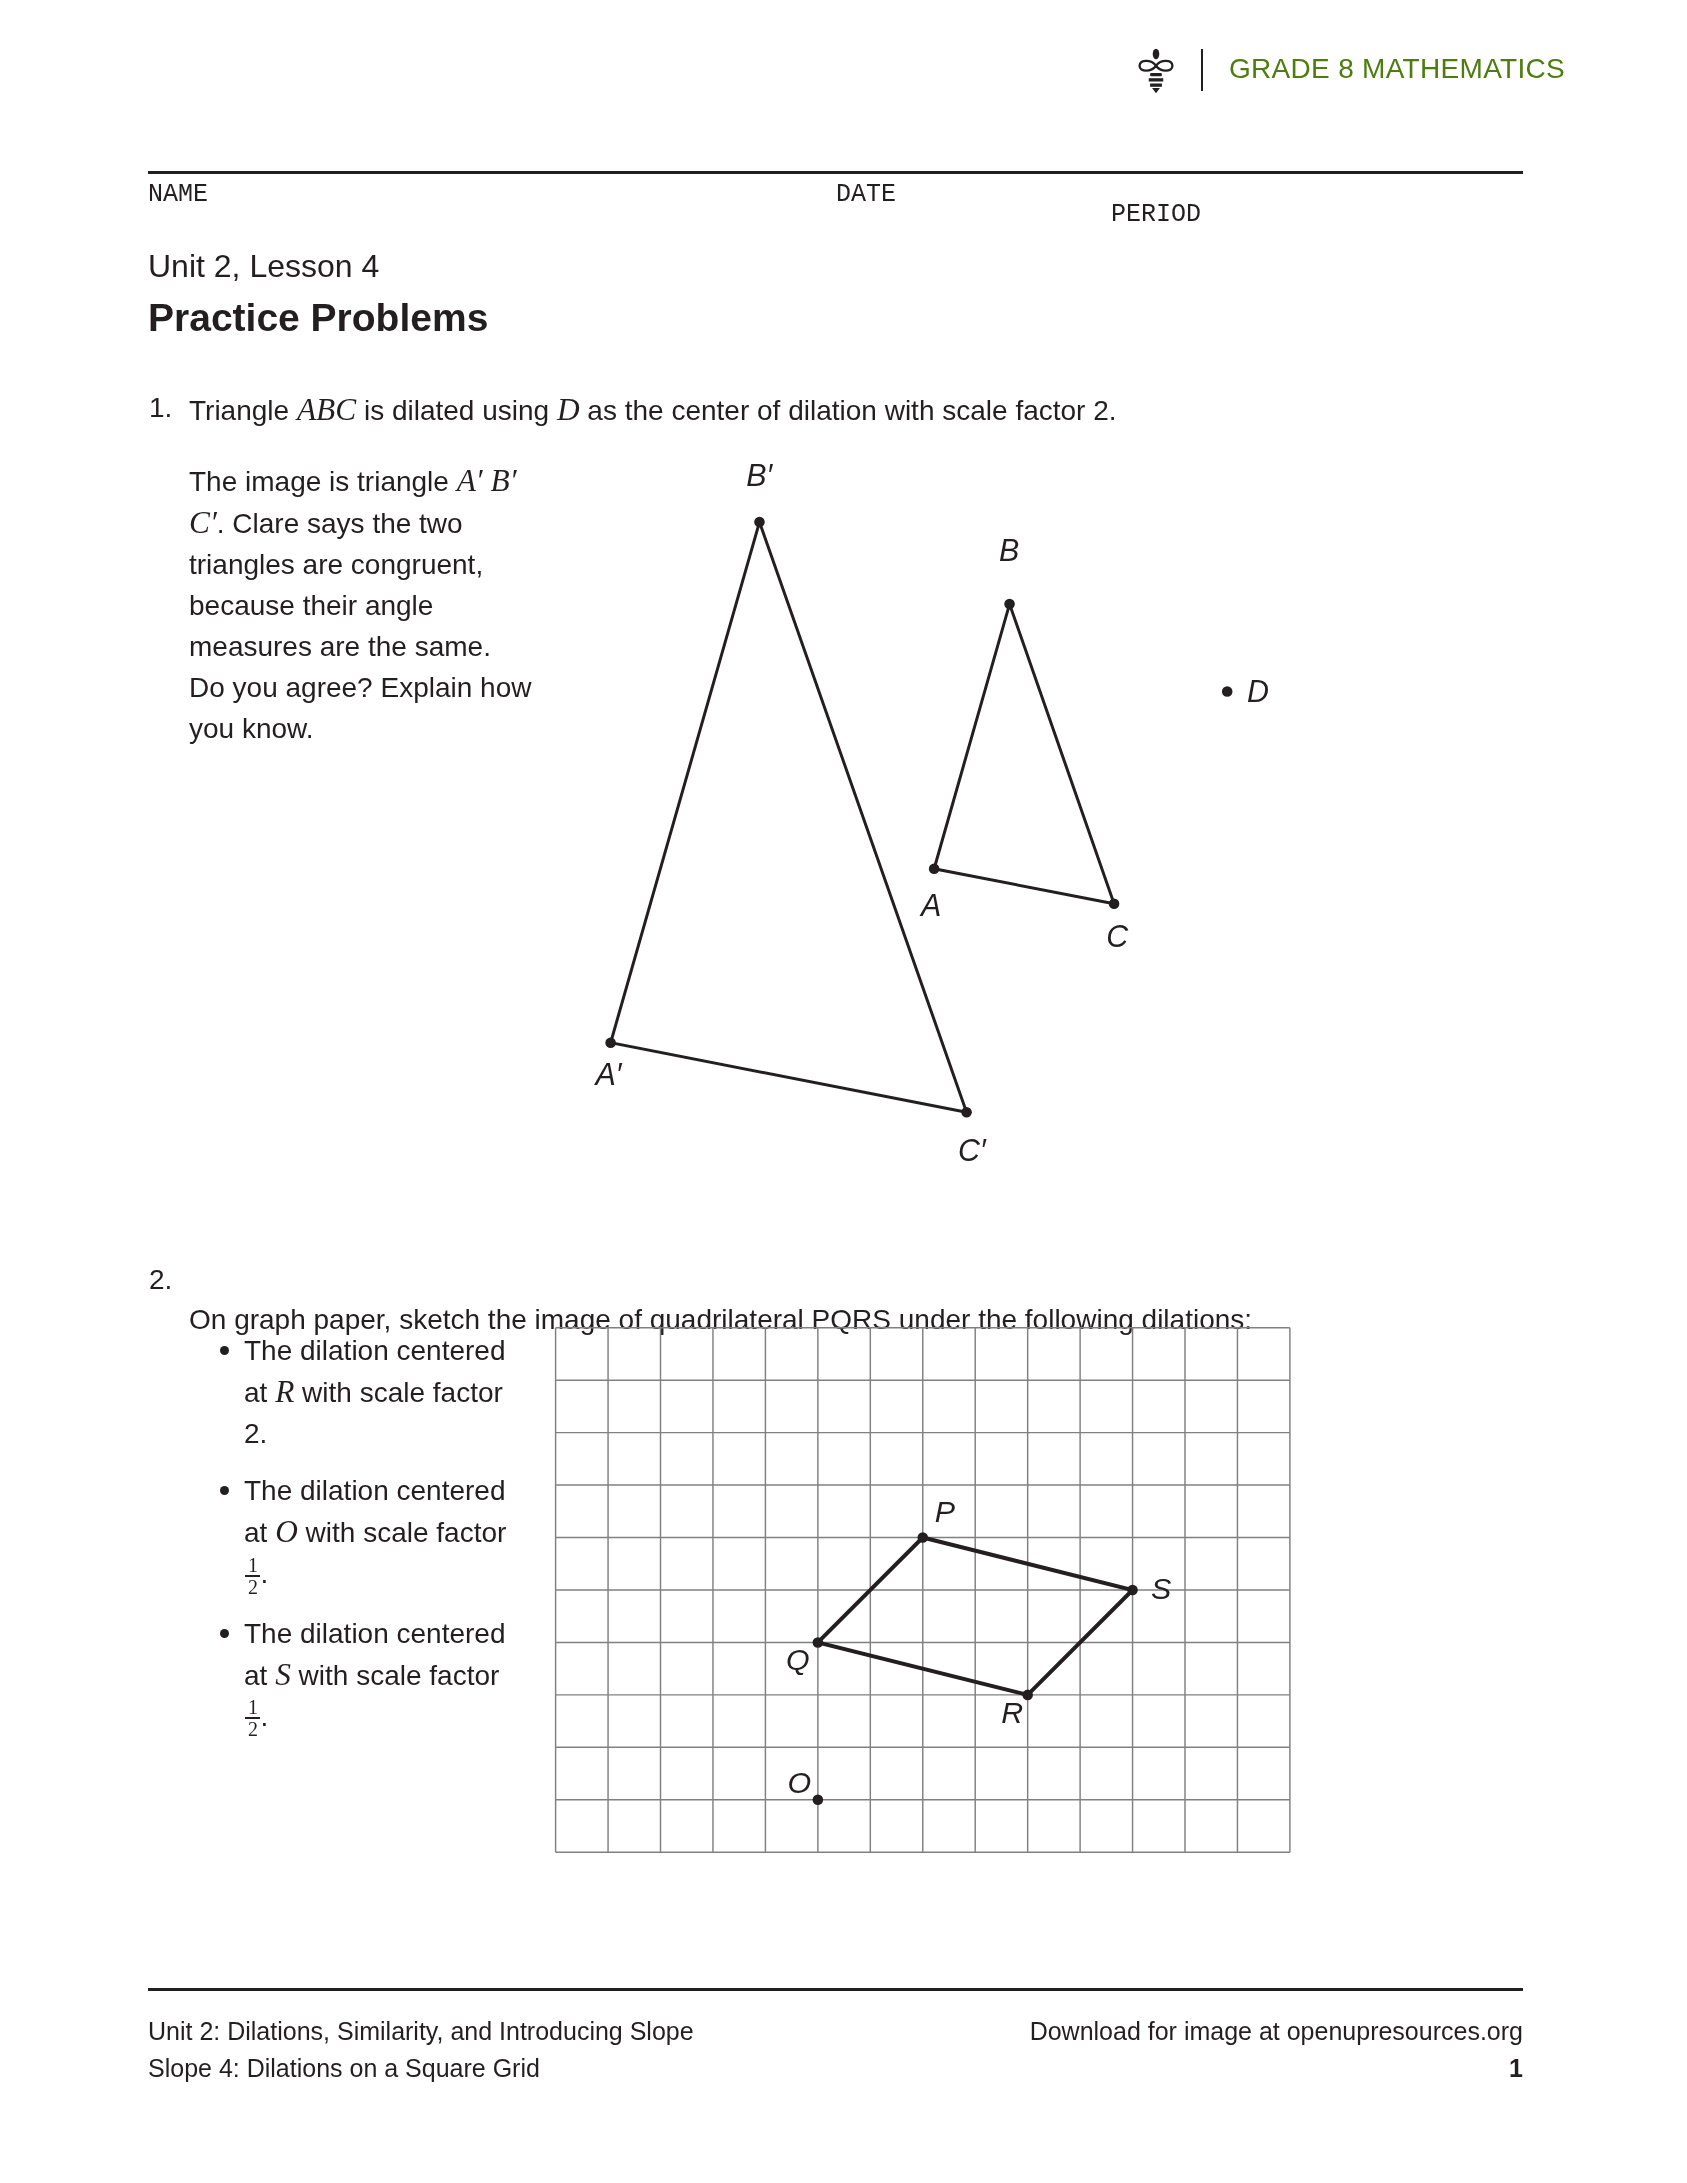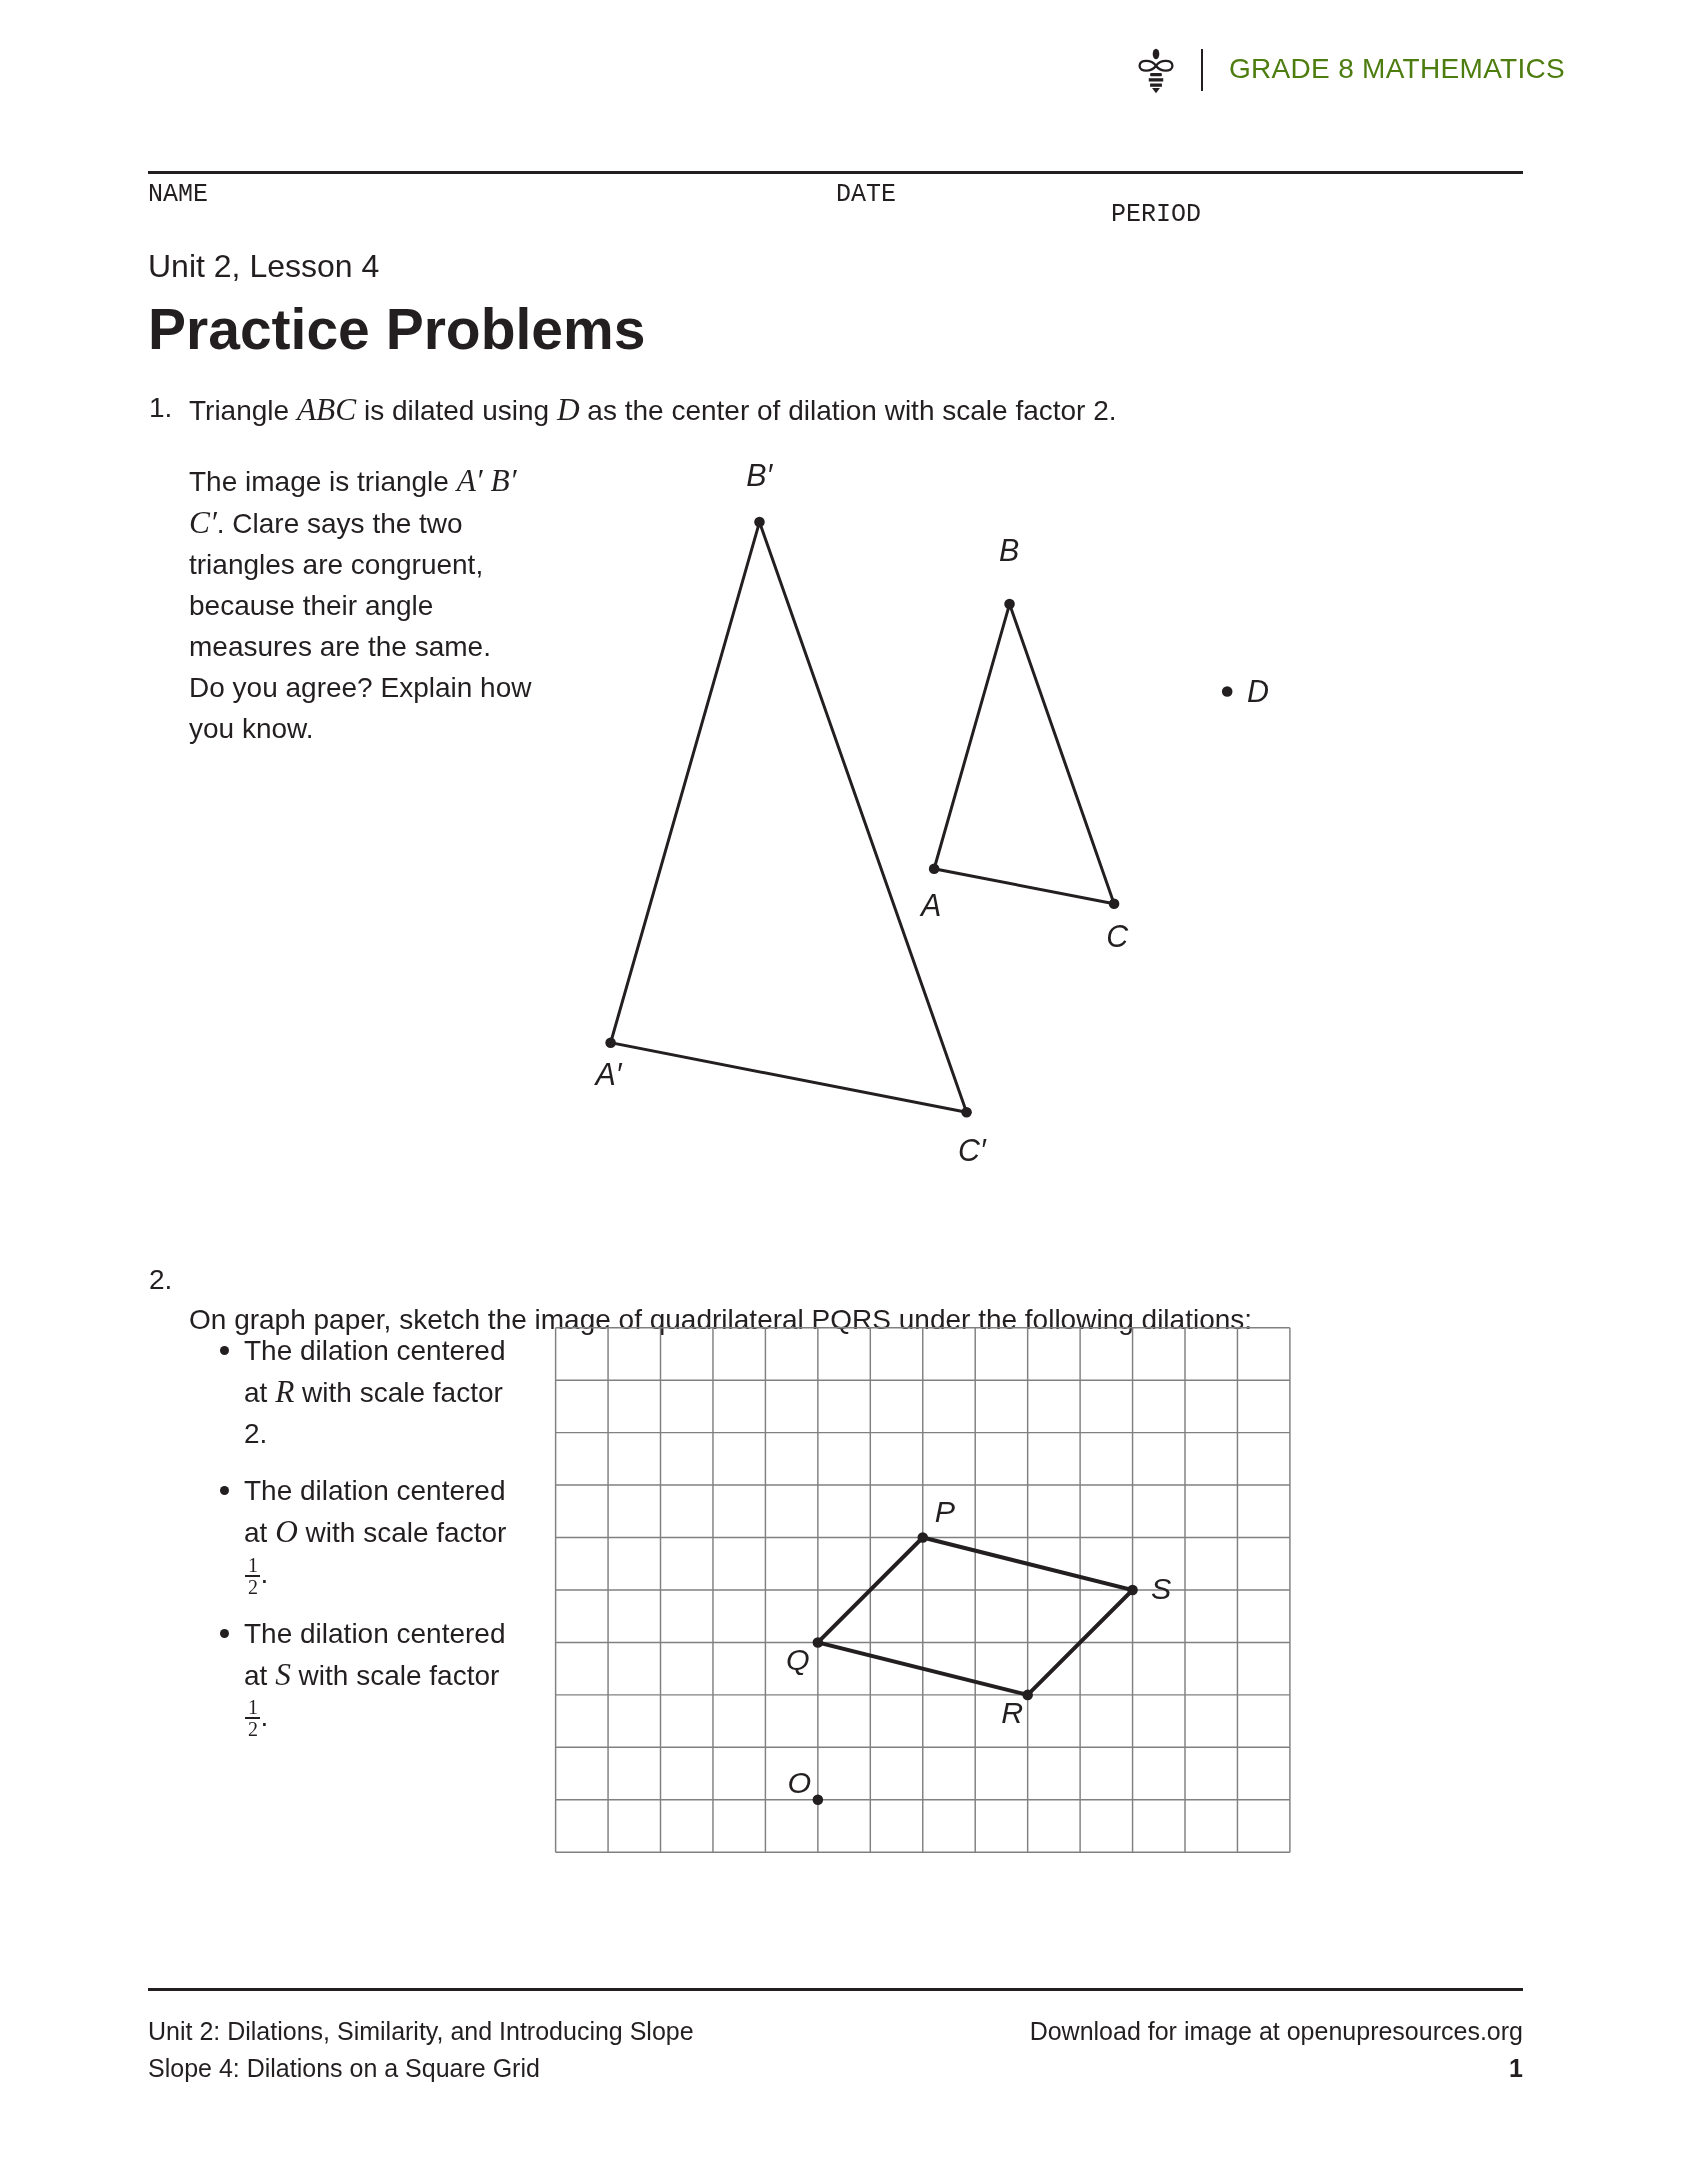--- a/index.html
+++ b/index.html
@@ -6,21 +6,21 @@
   body { width:1687px; height:2183px; position:relative; overflow:hidden;
          font-family:"Liberation Sans", "DejaVu Sans", sans-serif; color:#231f20; }
   .abs { position:absolute; white-space:nowrap; }
   .math { font-family:"Liberation Serif", "DejaVu Serif", serif; font-style:italic; font-size:1.12em; }
   .hdr-text { left:1229px; top:53px; font-size:28px; letter-spacing:0.3px; color:#4d7c0f; }
   .hdr-div { left:1201px; top:49px; width:2px; height:42px; background:#231f20; }
   .logo { left:1133px; top:48px; width:46px; height:46px; }
   .rule { position:absolute; left:148px; width:1375px; height:2.6px; background:#231f20; }
   .field { top:180px; font-size:25px;font-family:Liberation Mono, monospace; }
   .unit { left:148px; top:248px; font-size:32px; font-weight:400; }
-  .title { left:148px; top:296px; font-size:57px; font-weight:bold; }
+  .title { left:148px; top:296px; font-size:39px; font-weight:bold; }
   .q { font-size:28px; }
   .para { left:189px; top:460px; font-size:28px; line-height:41px; white-space:normal; width:344px; }
   .para p { margin:0; }
   .bullets { left:220px; top:1330px; font-size:28px; line-height:41px; white-space:normal; width:311px; }
   .bullet { position:relative; padding-left:24px; margin-bottom:16px; }
   .bullet::before { content:""; position:absolute; left:0; top:16px; width:9.3px; height:9.3px; border-radius:50%; background:#231f20; }
   .frac { display:inline-flex; flex-direction:column; align-items:center; vertical-align:middle;
           font-family:"Liberation Serif", serif; font-size:20px; line-height:20px; margin-left:1.3px; }
   .frac .num { border-bottom:2px solid #231f20; padding:0 2.6px; }
   .footer { font-size:25px; }

